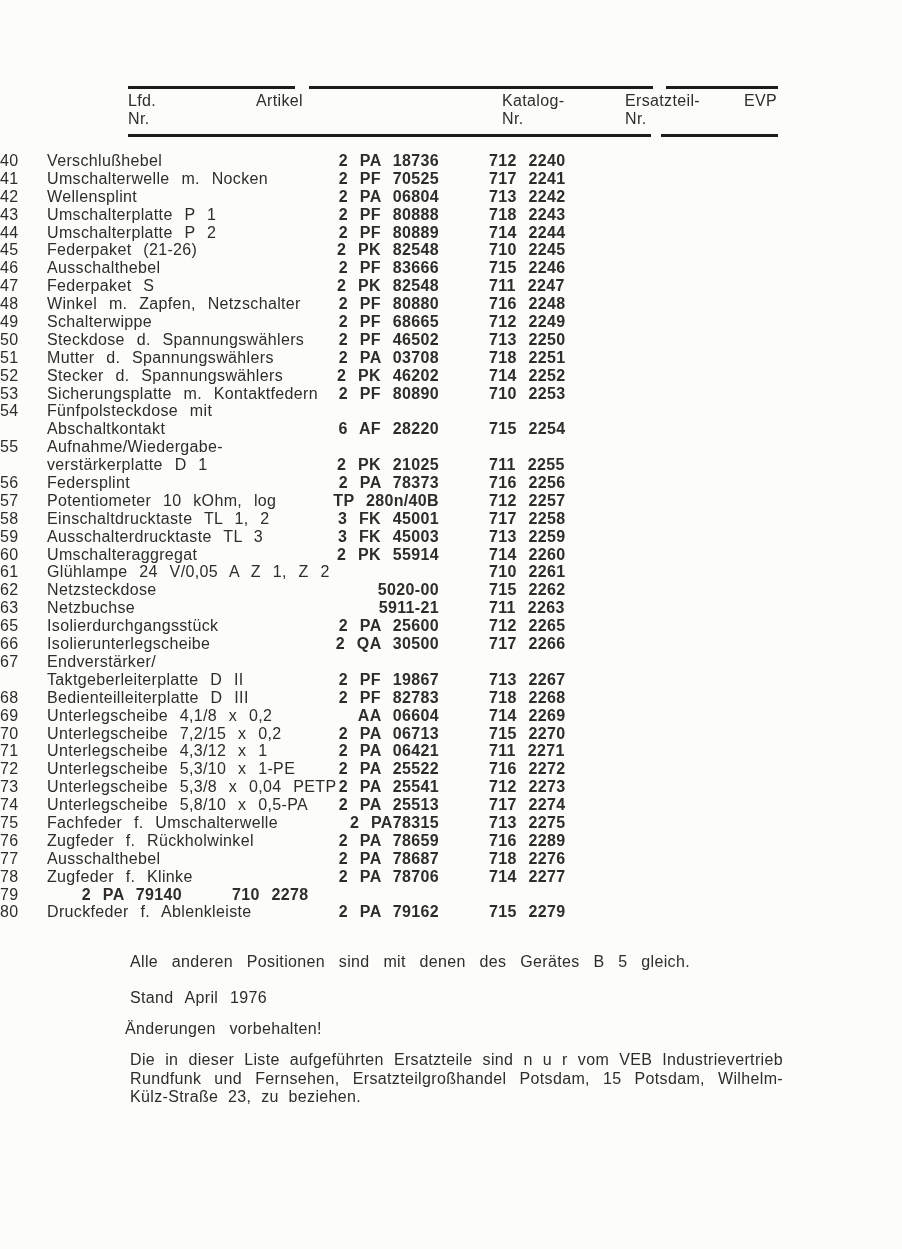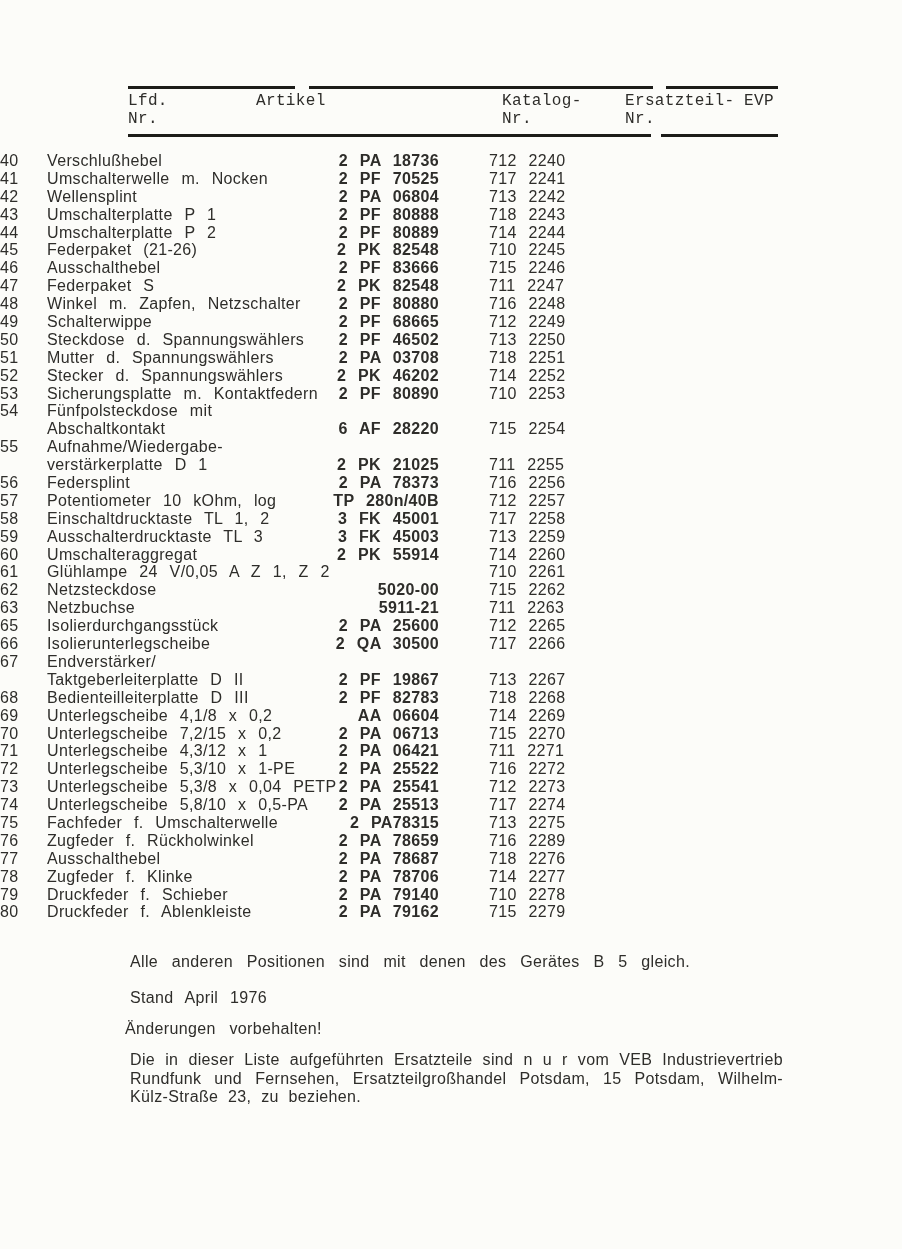--- a/index.html
+++ b/index.html
@@ -4,27 +4,27 @@
 <style>
   html,body{margin:0;padding:0;background:#e8e8e6;}
   .page{
     position:relative;width:902px;height:1249px;margin:0 auto;
     background:#fcfcf9;color:#2e2d2a;
     font-family:"Liberation Sans",sans-serif;
     font-size:16px;letter-spacing:.35px;word-spacing:7px;
     overflow:hidden;
   }
   .rule{position:absolute;height:3px;background:#1c1c19;}
-  .h{position:absolute;line-height:18px;white-space:nowrap;font-family:Liberation Mono, monospace;}
+  .h{position:absolute;line-height:18px;white-space:nowrap;}
   .rows{position:absolute;left:0;top:152px;width:902px;}
   .line{display:flex;height:17.9px;line-height:17.9px;}
   .c-nr{width:47px;white-space:nowrap;}
   .c-art{width:257px;white-space:nowrap;}
   .c-kat{width:135px;text-align:right;white-space:nowrap;font-weight:bold;}
-  .c-ers{margin-left:50px;white-space:nowrap;}
+  .c-ers{margin-left:50px;white-space:nowrap;font-weight:bold;}
   .fnote{position:absolute;white-space:nowrap;text-align:right;}
   .source{position:absolute;left:130px;top:1051px;width:653px;line-height:18.5px;}
   .source .jline{text-align:justify;text-align-last:justify;word-spacing:4px;}
   .source .lline{text-align:left;word-spacing:5px;}
 </style>
 </head>
 <body>
 
 <div class="page">
 
@@ -291,21 +291,20 @@
         <div class="c-ers">718 2276</div>
       </div>
       <div class="line">
         <div class="c-nr">78</div>
         <div class="c-art">Zugfeder f. Klinke</div>
         <div class="c-kat">2 PA 78706</div>
         <div class="c-ers">714 2277</div>
       </div>
       <div class="line">
         <div class="c-nr">79</div>
-        <div class="c-art">Druckfeder f. Schieber</div>
         <div class="c-kat">2 PA 79140</div>
         <div class="c-ers">710 2278</div>
       </div>
       <div class="line">
         <div class="c-nr">80</div>
         <div class="c-art">Druckfeder f. Ablenkleiste</div>
         <div class="c-kat">2 PA 79162</div>
         <div class="c-ers">715 2279</div>
       </div>
     </div>

